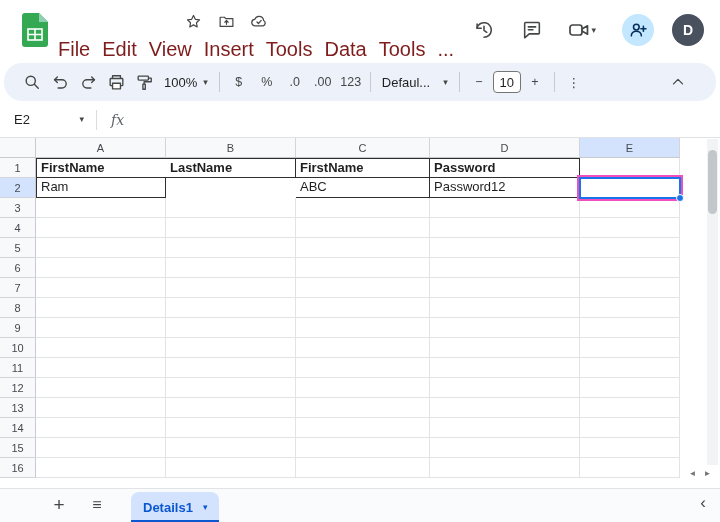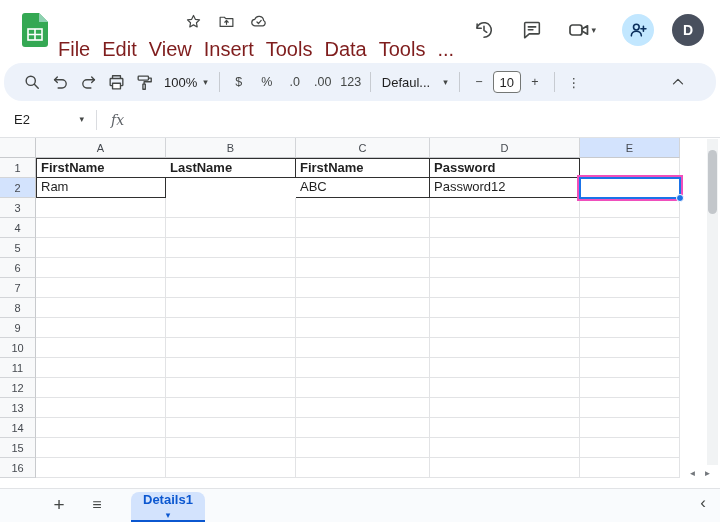--- a/index.html
+++ b/index.html
@@ -57,21 +57,21 @@
 
   
   .v-scroll{position:absolute;right:2px;top:139px;width:11px;height:326px;background:#f1f3f4;}
   .v-thumb{position:absolute;left:1px;top:11px;width:9px;height:64px;background:#c3c7cb;border-radius:5px;}
   .h-arrows{position:absolute;left:682px;top:466px;width:36px;height:15px;display:flex;align-items:center;justify-content:center;gap:7px;font-size:8px;color:#73777c;}
 
   
   .sheet-bar{position:absolute;left:0;top:488px;width:720px;height:34px;background:var(--sheetbar-bg,#f9fbfd);border-top:1px solid #e1e3e6;}
   .sb-add{position:absolute;left:46px;top:3px;width:26px;height:26px;font-size:19px;color:#444746;display:flex;align-items:center;justify-content:center;}
   .sb-menu{position:absolute;left:84px;top:3px;width:26px;height:26px;font-size:16px;color:#444746;display:flex;align-items:center;justify-content:center;}
-  .sb-tab{position:absolute;left:131px;top:3px;height:31px;padding:0 12px;background:var(--tab-active-bg,#d3e3fd);border-radius:8px 8px 0 0;display:flex;align-items:center;gap:4px;flex-direction:column;}
+  .sb-tab{position:absolute;left:131px;top:3px;height:31px;padding:0 12px;background:var(--tab-active-bg,#d3e3fd);border-radius:8px 8px 0 0;display:flex;align-items:center;gap:10px;}
   .sb-tab .tlabel{font-size:13px;font-weight:700;color:var(--tab-active-text,#0b57d0);}
   .sb-tab .caret{color:var(--tab-active-text,#0b57d0);}
   .sb-underline{position:absolute;left:0;right:0;bottom:0;height:3px;background:var(--tab-active-text,#0b57d0);}
   .sb-collapse{position:absolute;right:14px;top:4px;font-size:17px;color:#444746;}
 </style>
 </head>
 <body>
 
 <div class="topbar">
   <svg class="sheets-logo" viewBox="0 0 26 34">

